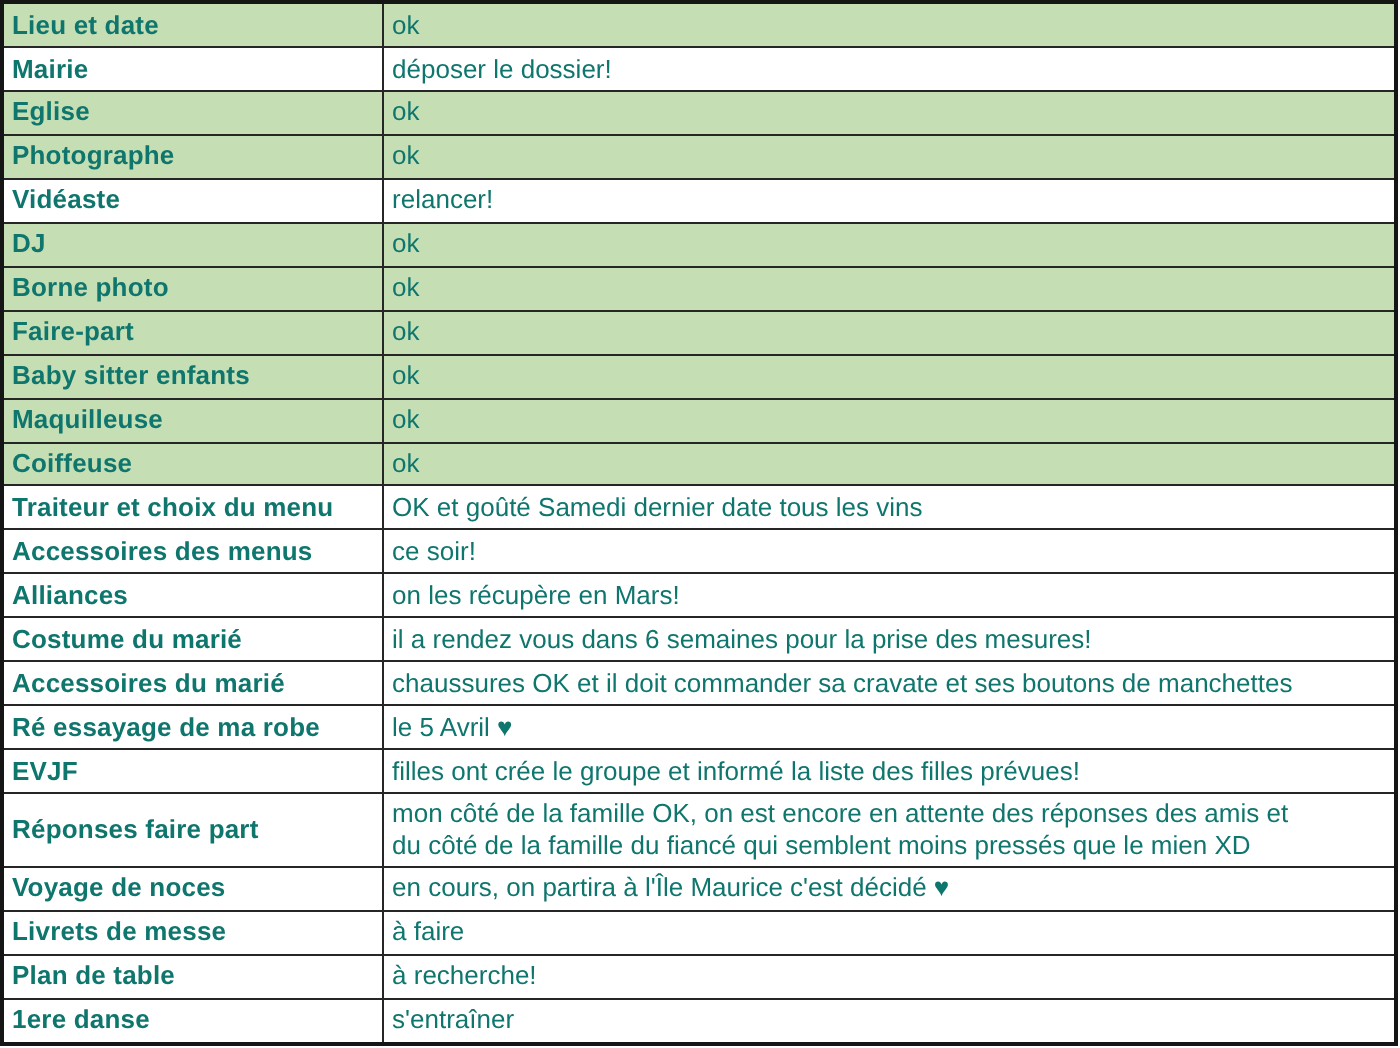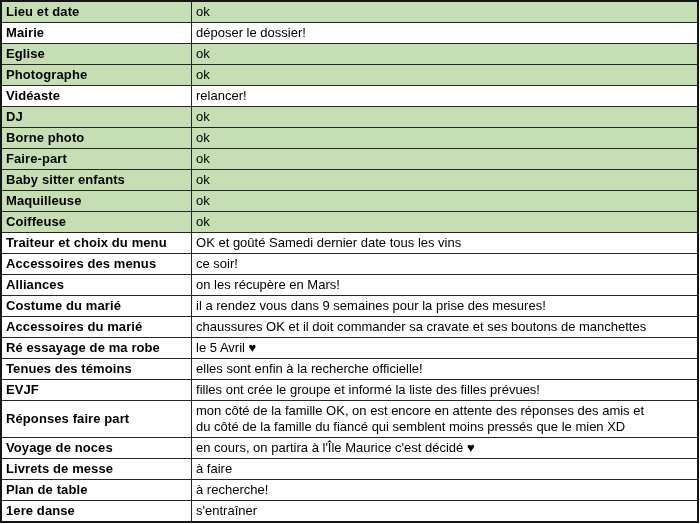--- a/index.html
+++ b/index.html
@@ -13,21 +13,21 @@
     overflow: hidden;
   }
   table.checklist {
     border-collapse: collapse;
     table-layout: fixed;
     width: 699px;
     height: 523px;
     border: 2px solid #151515;
     font-family: "Liberation Sans", sans-serif;
     font-size: 13px;
-    color: #000000;
+    color: #0f766e;
   }
   table.checklist td {
     border: 1px solid #262626;
     padding: 0 4px;
     vertical-align: middle;
     line-height: 16px;
     white-space: pre-line;
     overflow: hidden;
     background: #ffffff;
   }
@@ -102,33 +102,29 @@
       <tr>
         <td class="label">Accessoires des menus</td>
         <td class="status">ce soir!</td>
       </tr>
       <tr>
         <td class="label">Alliances</td>
         <td class="status">on les récupère en Mars!</td>
       </tr>
       <tr>
         <td class="label">Costume du marié</td>
-        <td class="status">il a rendez vous dans 9 semaines pour la prise des mesures!</td>
+        <td class="status">il a rendez vous dans 6 semaines pour la prise des mesures!</td>
       </tr>
       <tr>
         <td class="label">Accessoires du marié</td>
         <td class="status">chaussures OK et il doit commander sa cravate et ses boutons de manchettes</td>
       </tr>
       <tr>
         <td class="label">Ré essayage de ma robe</td>
         <td class="status">le 5 Avril ♥</td>
-      </tr>
-      <tr>
-        <td class="label">Tenues des témoins</td>
-        <td class="status">elles sont enfin à la recherche officielle!</td>
       </tr>
       <tr>
         <td class="label">EVJF</td>
         <td class="status">filles ont crée le groupe et informé la liste des filles prévues!</td>
       </tr>
       <tr class="two-line">
         <td class="label">Réponses faire part</td>
         <td class="status">mon côté de la famille OK, on est encore en attente des réponses des amis et
 du côté de la famille du fiancé qui semblent moins pressés que le mien XD</td>
       </tr>

